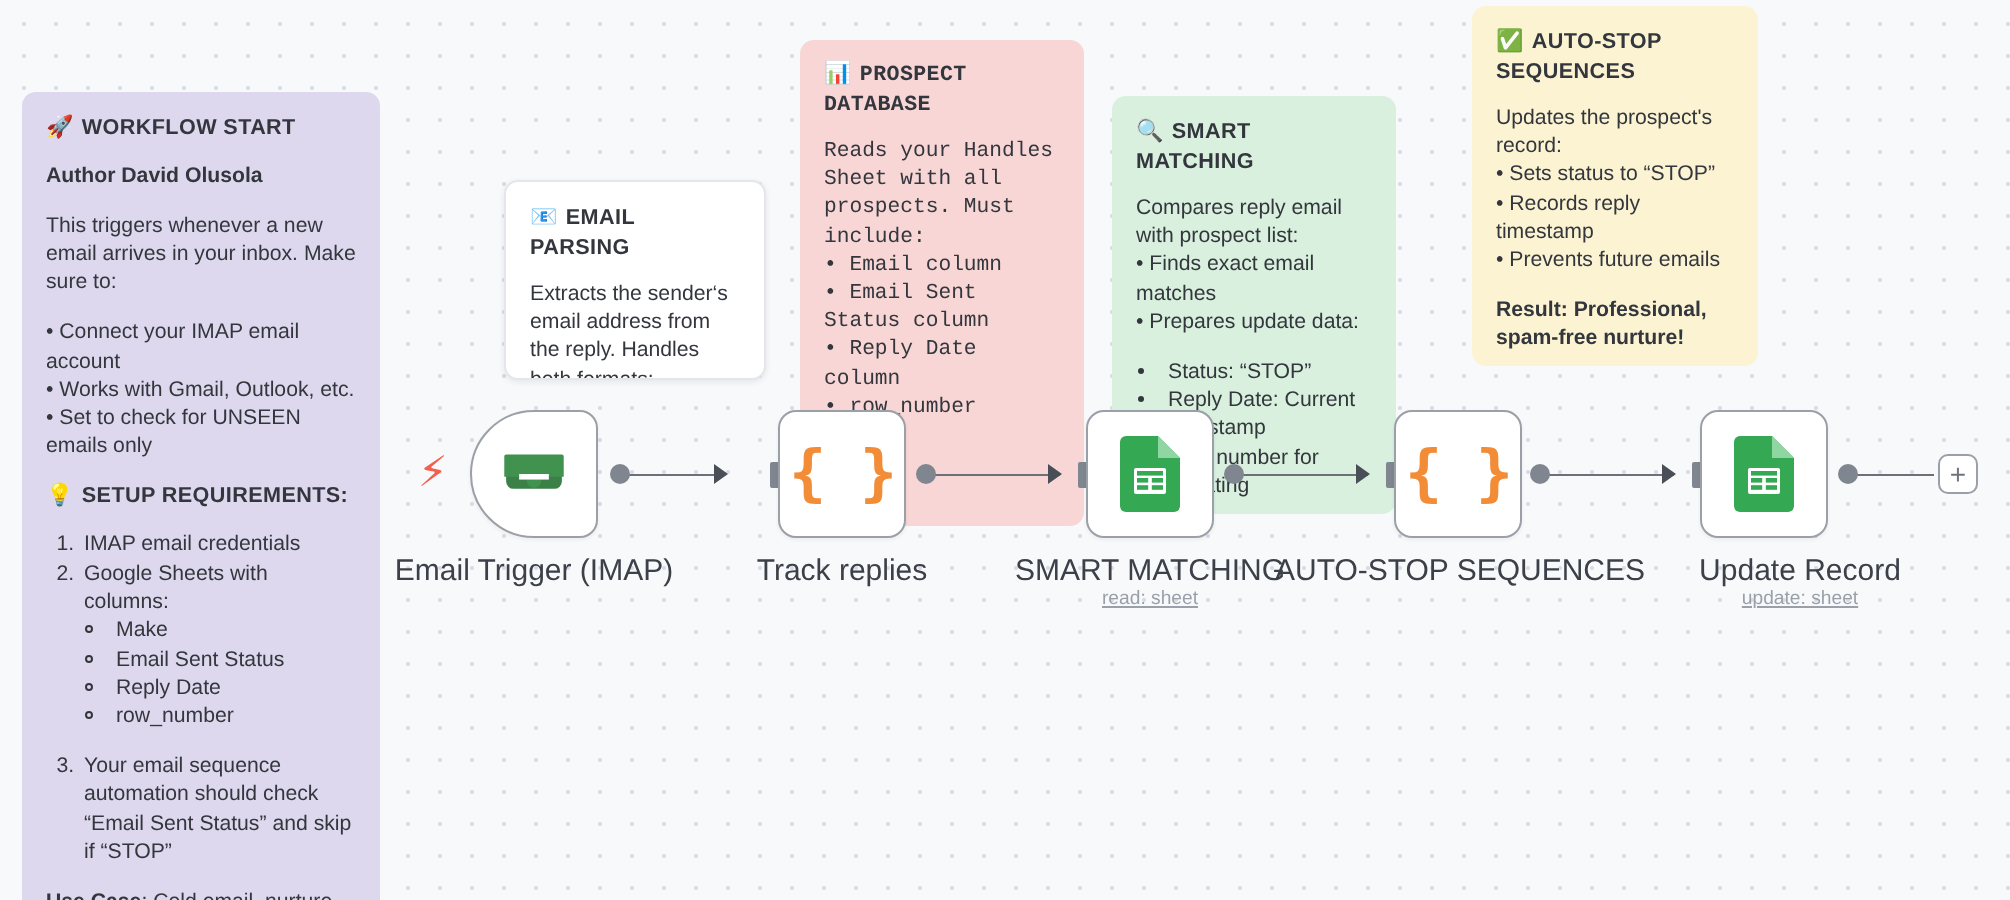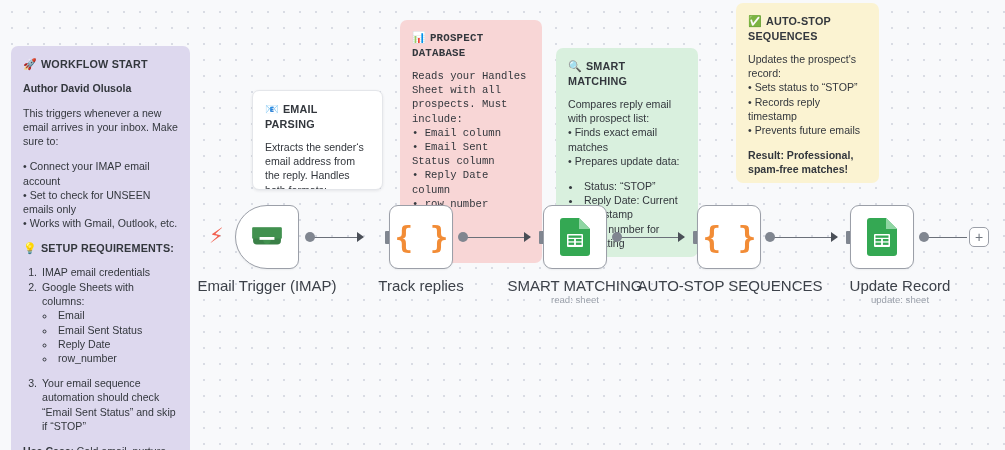--- a/index.html
+++ b/index.html
@@ -94,20 +94,21 @@
     white-space: nowrap;
     transform: translateX(-50%);
   }
   .node-sublabel {
     position: absolute;
     text-align: left;
     font-size: 9.6px;
     color: #9aa0aa;
     white-space: nowrap;
     transform: translateX(-50%);
+    text-decoration: underline;
   }
 
   
   .wire { position: absolute; height: 1.6px; background: #6b7079; }
   .dot-out {
     position: absolute; width: 10px; height: 10px;
     background: #808690; border-radius: 50%;
   }
   .port-in {
     position: absolute; width: 6px; height: 13px;
@@ -146,30 +147,30 @@
 <body>
 
 <div id="canvas">
 
   <div class="sticky" id="note-workflow-start">
     <span class="title"><span class="emo">🚀</span><span>WORKFLOW START</span></span>
     <span class="author">Author David Olusola</span>
     <p>This triggers whenever a new email arrives in your inbox. Make sure to:</p>
     <div class="gap"></div>
     <span class="bul">• Connect your IMAP email account</span>
+    <span class="bul">• Works with Gmail, Outlook, etc.</span>
     <span class="bul">• Set to check for UNSEEN emails only</span>
-    <span class="bul">• Works with Gmail, Outlook, etc.</span>
     <div class="gap"></div>
     <span class="title"><span class="emo">💡</span><span>SETUP REQUIREMENTS:</span></span>
     <ol>
       <li>IMAP email credentials</li>
       <li>
         <span>Google Sheets with columns:</span>
         <ul>
-          <li>Email</li>
+          <li>Make</li>
           <li>Email Sent Status</li>
           <li>Reply Date</li>
           <li>row_number</li>
         </ul>
       </li>
       <li style="margin-top:11px">Your email sequence automation should check “Email Sent Status” and skip if “STOP”</li>
     </ol>
     <span class="usecase"><b>Use Case</b><span>: Cold email, nurture sequences, sales outreach</span></span>
   </div>
 
@@ -201,21 +202,21 @@
     </ul>
   </div>
 
   <div class="sticky" id="note-auto-stop">
     <span class="title"><span class="emo">✅</span><span>AUTO-STOP SEQUENCES</span></span>
     <p>Updates the prospect's record:</p>
     <span class="bul">• Sets status to “STOP”</span>
     <span class="bul">• Records reply timestamp</span>
     <span class="bul">• Prevents future emails</span>
     <div class="gap"></div>
-    <span class="bul" style="font-weight:bold">Result: Professional, spam-free matches!</span>
+    <span class="bul" style="font-weight:bold">Result: Professional, spam-free nurture!</span>
   </div>
 
   <div class="wire" style="left:310px; top:236.5px; width:52px;"></div>
   <div class="wire" style="left:463px; top:236.5px; width:67px;"></div>
   <div class="wire" style="left:617px; top:236.5px; width:67px;"></div>
   <div class="wire" style="left:770px; top:236.5px; width:67px;"></div>
   <div class="wire" style="left:924px; top:236.5px; width:43px;"></div>
 
   <div class="bolt" style="left:209px; top:226px;">⚡</div>
   <div class="node trigger" style="left:235px; top:205px;">

